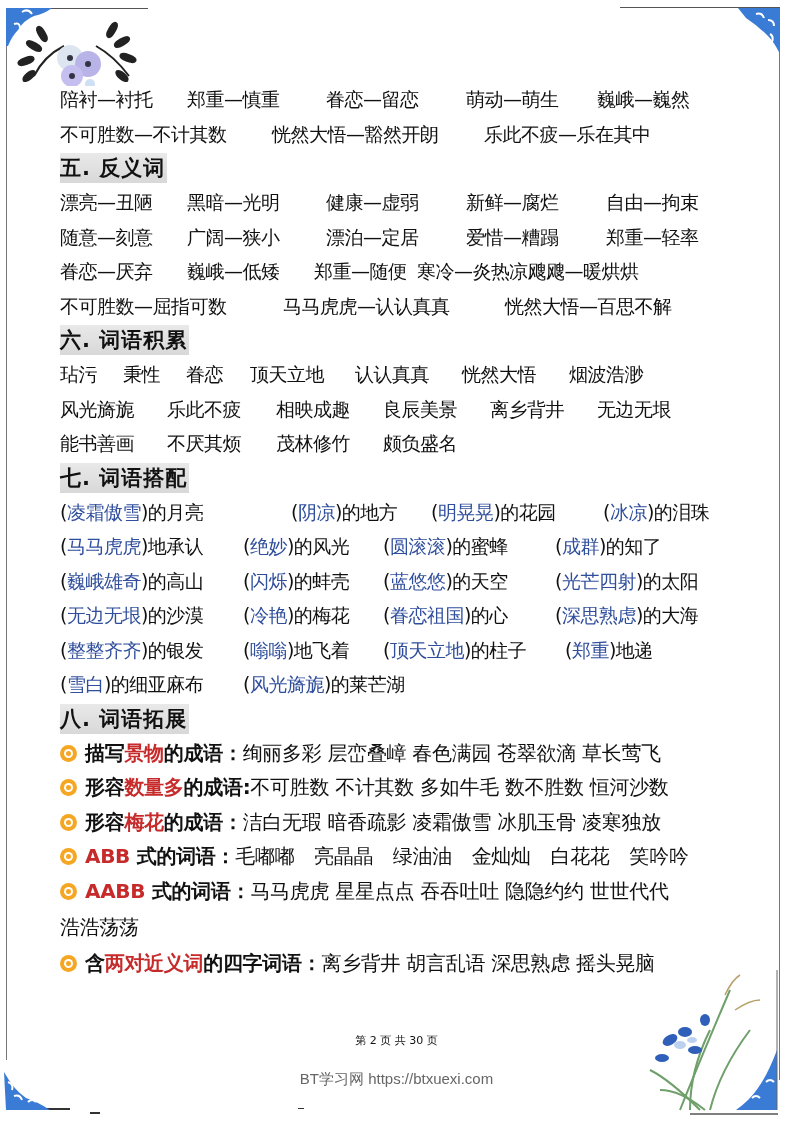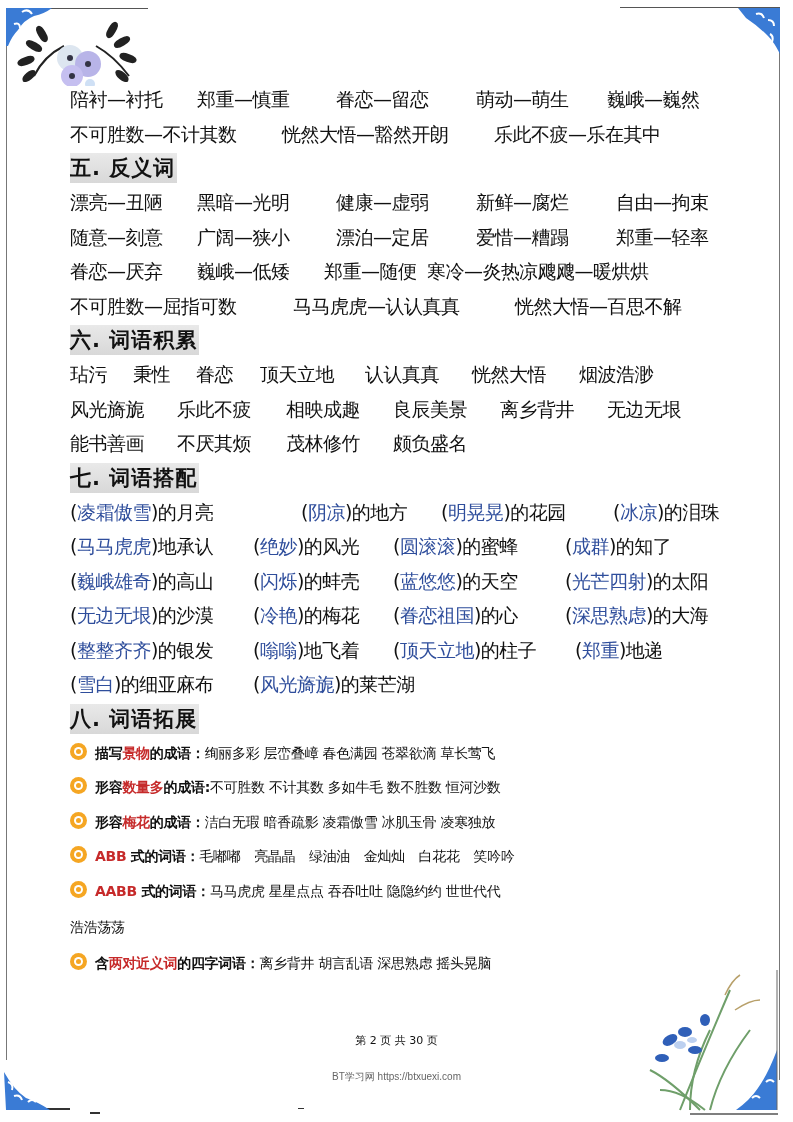--- a/index.html
+++ b/index.html
@@ -1,31 +1,31 @@
 <!DOCTYPE html>
 <html><head>
 <meta charset="utf-8">
 <style>
   html,body{margin:0;padding:0;background:#fff;}
   body{width:793px;height:1122px;position:relative;overflow:hidden;font-family:"DejaVu Sans","Liberation Sans",sans-serif;color:#111;}
   .frame-line{position:absolute;background:#555;}
   .corner{position:absolute;}
-  .content{position:absolute;left:70px;top:82px;width:700px;}
+  .content{position:absolute;left:60px;top:82px;width:700px;}
   .line{font-size:19px;line-height:34.5px;white-space:nowrap;letter-spacing:-0.5px;}
   .line span.item{display:inline-block;}
   .heading{display:inline-block;font-weight:bold;font-size:21px;line-height:30px;background:linear-gradient(#e9e9e9,#d8d8d8);padding:0 2px 0 0;margin:2px 0 2px 0;letter-spacing:1px;}
   .blue{color:#2f4e9c;}
   .red{color:#c62a2a;}
   .b{font-weight:bold;}
-  .ext-row{font-size:14px;line-height:34.5px;white-space:nowrap;letter-spacing:-0.3px;}
+  .ext-row{font-size:20px;line-height:34.5px;white-space:nowrap;letter-spacing:-0.3px;}
   .bullet{display:inline-block;width:17px;height:17px;border-radius:50%;background:#f5a623;position:relative;vertical-align:-2px;margin-right:8px;}
   .bullet::after{content:"";position:absolute;left:4px;top:4px;width:9px;height:9px;border-radius:50%;background:#fff;}
   .bullet::before{content:"";position:absolute;left:6px;top:6px;width:5px;height:5px;border-radius:50%;background:#f5a623;z-index:2;}
   .footer-page{position:absolute;left:0;width:793px;top:1033px;text-align:center;font-size:11px;font-family:"DejaVu Sans",sans-serif;}
-  .footer-site{position:absolute;left:0;width:793px;top:1070px;text-align:center;font-size:10px;color:#666;font-family:"Liberation Sans",sans-serif;}
+  .footer-site{position:absolute;left:0;width:793px;top:1070px;text-align:center;font-size:15px;color:#666;font-family:"Liberation Sans",sans-serif;}
 </style>
 </head>
 <body>
 
 <div class="frame-line" style="left:8px;top:8px;width:140px;height:1px;"></div>
 <div class="frame-line" style="left:6px;top:30px;width:1px;height:1030px;background:#777;"></div>
 <div class="frame-line" style="left:620px;top:7px;width:160px;height:1px;"></div>
 <div class="frame-line" style="left:779px;top:50px;width:1px;height:1030px;background:#777;"></div>
 <div class="frame-line" style="left:40px;top:1108px;width:30px;height:2px;background:#333;"></div>
 <div class="frame-line" style="left:90px;top:1112px;width:10px;height:2px;background:#333;"></div>

